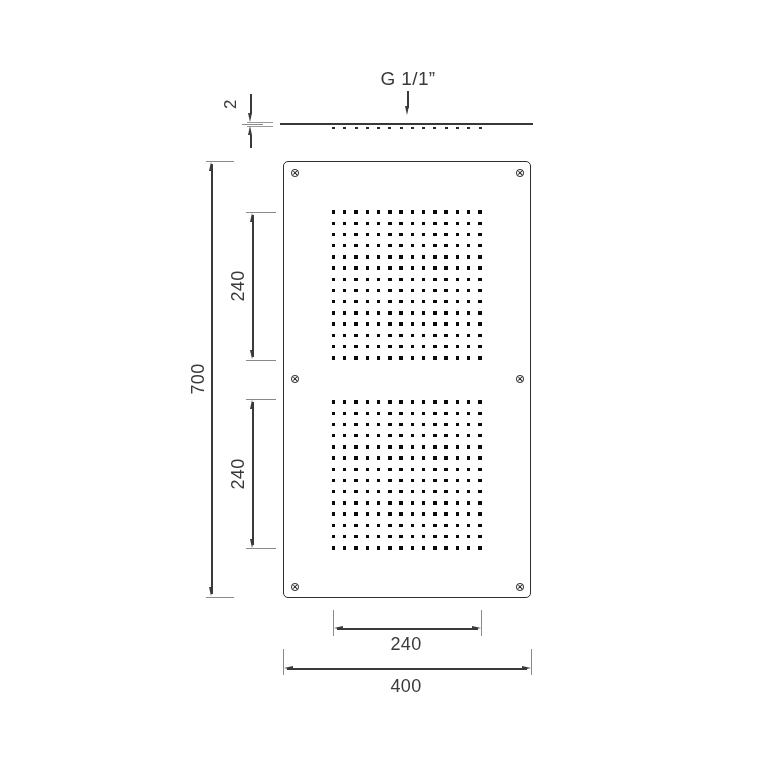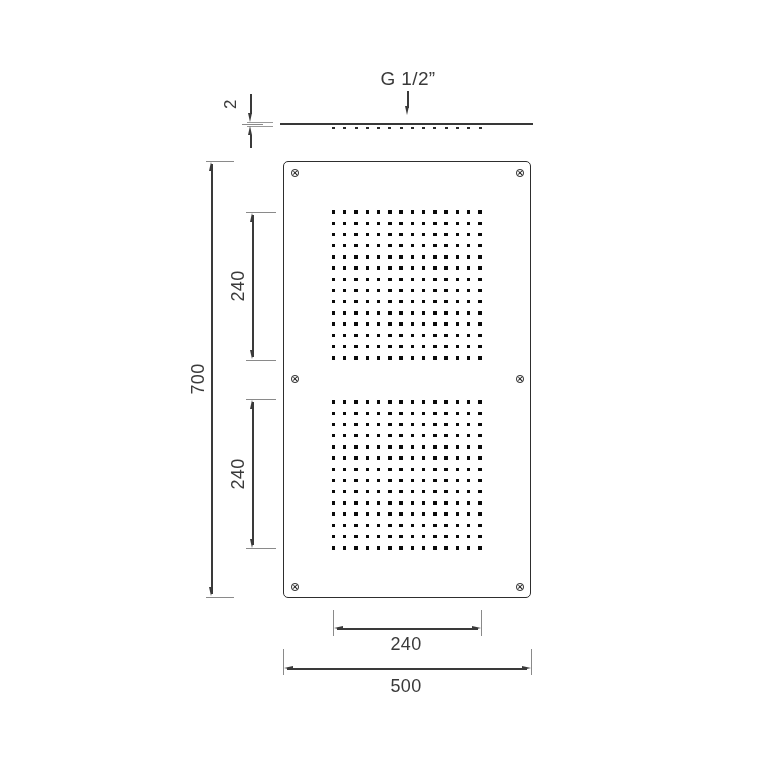--- a/index.html
+++ b/index.html
@@ -46,21 +46,21 @@
   .perf-dashes{position:absolute;left:332px;top:126.6px;height:2.6px;}
   .dash{position:absolute;top:0;width:3px;height:2.4px;background:#2e2e2e;}
 </style>
 </head>
 <body>
 
 <div id="canvas">
 
   <div>
 
-    <div class="dim-label ctr" style="left:408px;top:68px;font-size:19px;">G 1/2”</div>
+    <div class="dim-label ctr" style="left:408px;top:68px;font-size:19px;">G 1/1”</div>
     <div class="vline" style="left:407.4px;top:91px;height:17px;"></div>
     <div class="arr down" style="left:404.9px;top:106px;"></div>
 
     <div class="gray-h" style="left:247px;top:121.8px;width:26px;"></div>
     <div class="gray-h" style="left:247px;top:125.6px;width:26px;"></div>
     <div class="abs" style="left:280px;top:122.6px;width:253px;height:2.6px;background:#383838;"></div>
     <div class="perf-dashes" style="width: 149.51px;">
         <span class="dash" style="left: 0px;"></span>
         <span class="dash" style="left: 11.27px;"></span>
         <span class="dash" style="left: 22.54px;"></span>
@@ -530,16 +530,16 @@
     <div class="arr right" style="left:472px;top:626.4px;"></div>
     <div class="dim-label ctr" style="left:406px;top:634px;">240</div>
   </div>
 
   <div>
     <div class="tick-v" style="left:282.6px;top:649px;height:26px;"></div>
     <div class="tick-v" style="left:531.4px;top:649px;height:26px;"></div>
     <div class="hline" style="left:287px;top:668.4px;width:240px;"></div>
     <div class="arr left" style="left:283.8px;top:666.4px;"></div>
     <div class="arr right" style="left:521.5px;top:666.4px;"></div>
-    <div class="dim-label ctr" style="left:406px;top:676px;">500</div>
+    <div class="dim-label ctr" style="left:406px;top:676px;">400</div>
   </div>
 
 </div>
 
 </body></html>

